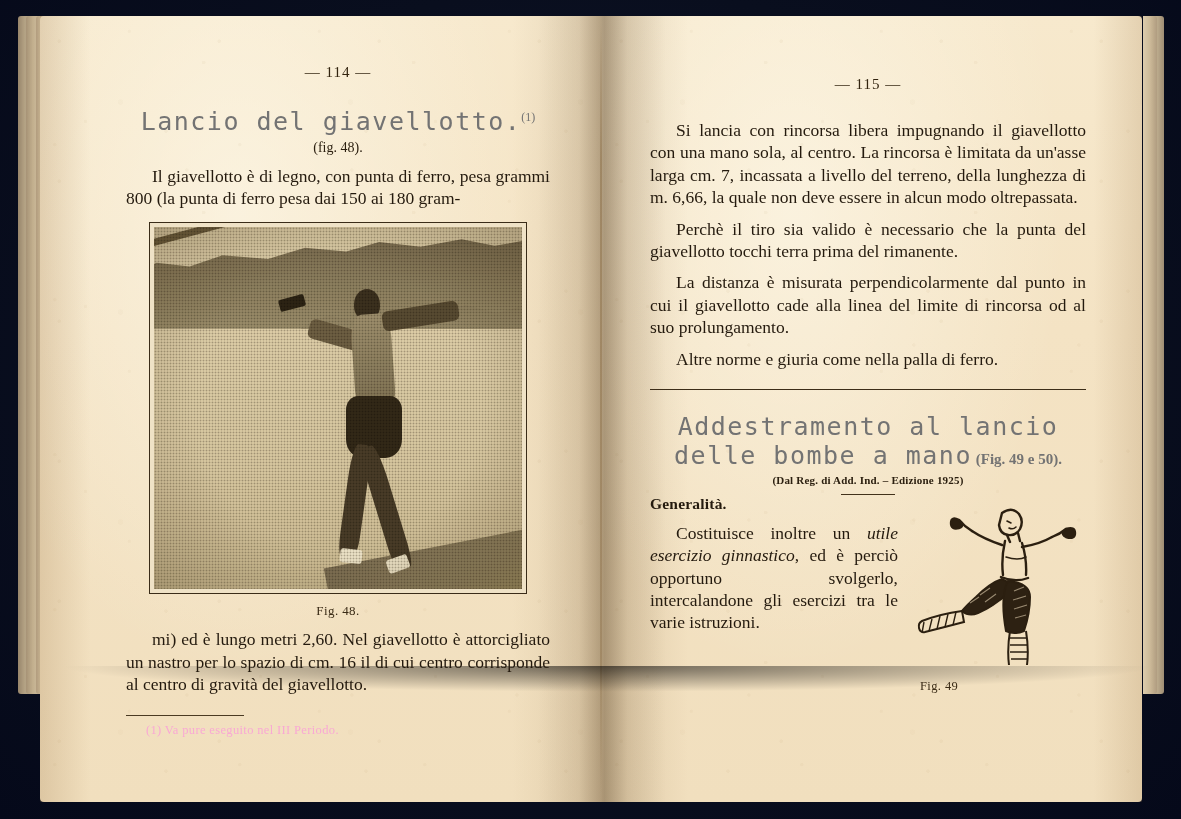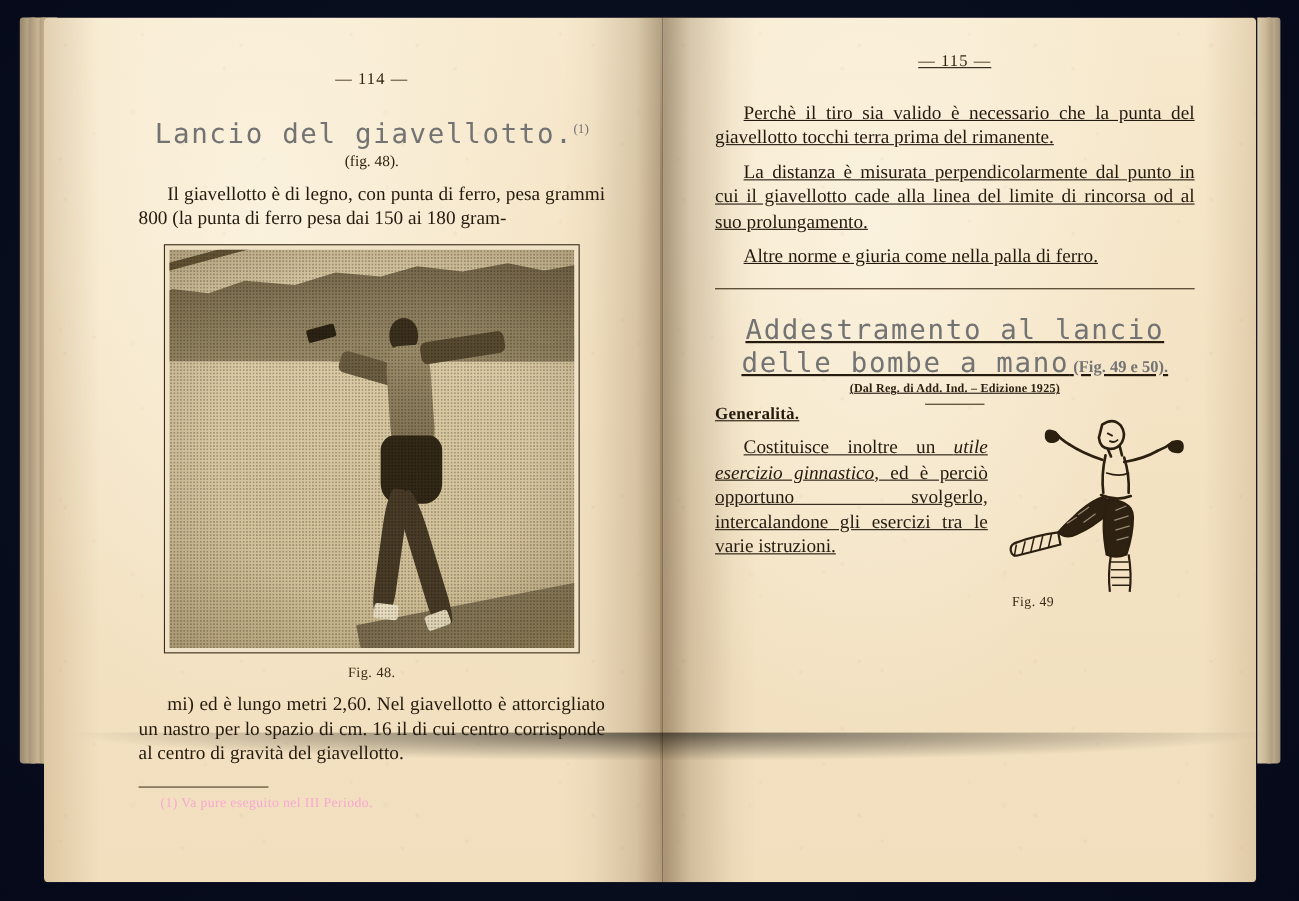--- a/index.html
+++ b/index.html
@@ -135,21 +135,21 @@
     pointer-events: none;
   }
 
   
   .page-content {
     position: absolute;
     z-index: 5;
     color: #241a0e;
   }
   #content-left  { left: 108px; top: 48px;  width: 424px; }
-  #content-right { left: 632px; top: 32px;  width: 436px; text-decoration: underline; }
+  #content-right { left: 632px; top: 60px;  width: 436px; }
 
   .folio {
     text-align: center;
     font-size: 15px;
     letter-spacing: 1px;
     color: #32240f;
     margin-bottom: 26px;
   }
 
   
@@ -376,21 +376,21 @@
 
   
   #fig49 {
     float: right;
     width: 176px;
     height: 196px;
     margin: 4px 0 2px 12px;
     position: relative;
   }
   #fig49 svg { display: block; width: 100%; height: 168px; }
-  #fig49 .fig-caption { margin-top: 0; font-size: 12.5px; text-align: left; padding-left: 10px; }
+  #fig49 .fig-caption { margin-top: 12px; font-size: 12.5px; text-align: left; padding-left: 10px; }
 
   .bold-lead { font-weight: bold; font-size: 15.5px; letter-spacing: .2px; }
 
   .clearfix::after { content: ""; display: block; clear: both; }
 </style>
 </head>
 <body>
 
 <div id="backdrop"></div>
 
@@ -461,20 +461,21 @@
     <p class="body">mi) ed è lungo metri 2,60. Nel giavellotto è attorcigliato un nastro per lo spazio di cm. 16 il di cui centro corrisponde al centro di gravità del giavellotto.</p>
 
     <div class="footnote-rule"></div>
     <div class="footnote">(1) Va pure eseguito nel III Periodo.</div>
   </div>
 
   <div class="page-content" id="content-right">
 
     <div class="folio">— 115 —</div>
 
+    <p class="body tight">Si lancia con rincorsa libera impugnando il giavellotto con una mano sola, al centro. La rincorsa è limitata da un'asse larga cm. 7, incassata a livello del terreno, della lunghezza di m. 6,66, la quale non deve essere in alcun modo oltrepassata.</p>
 
     <p class="body">Perchè il tiro sia valido è necessario che la punta del giavellotto tocchi terra prima del rimanente.</p>
 
     <p class="body">La distanza è misurata perpendicolarmente dal punto in cui il giavellotto cade alla linea del limite di rincorsa od al suo prolungamento.</p>
 
     <p class="body">Altre norme e giuria come nella palla di ferro.</p>
 
     <div class="section-rule"></div>
 
     <div class="display-head">Addestramento al lancio</div>

